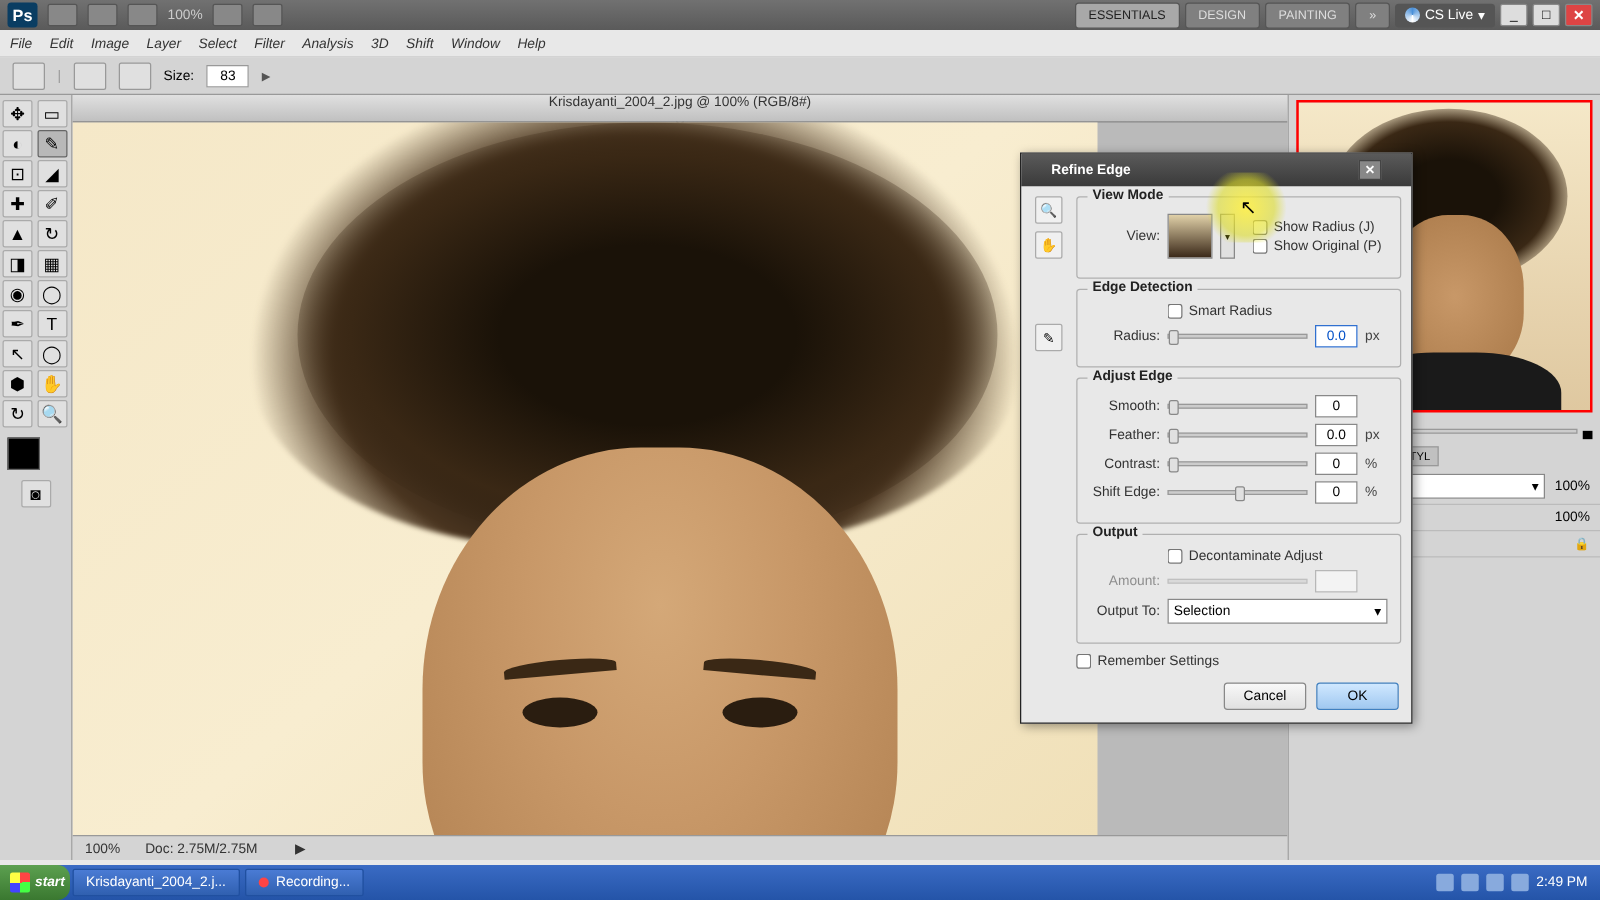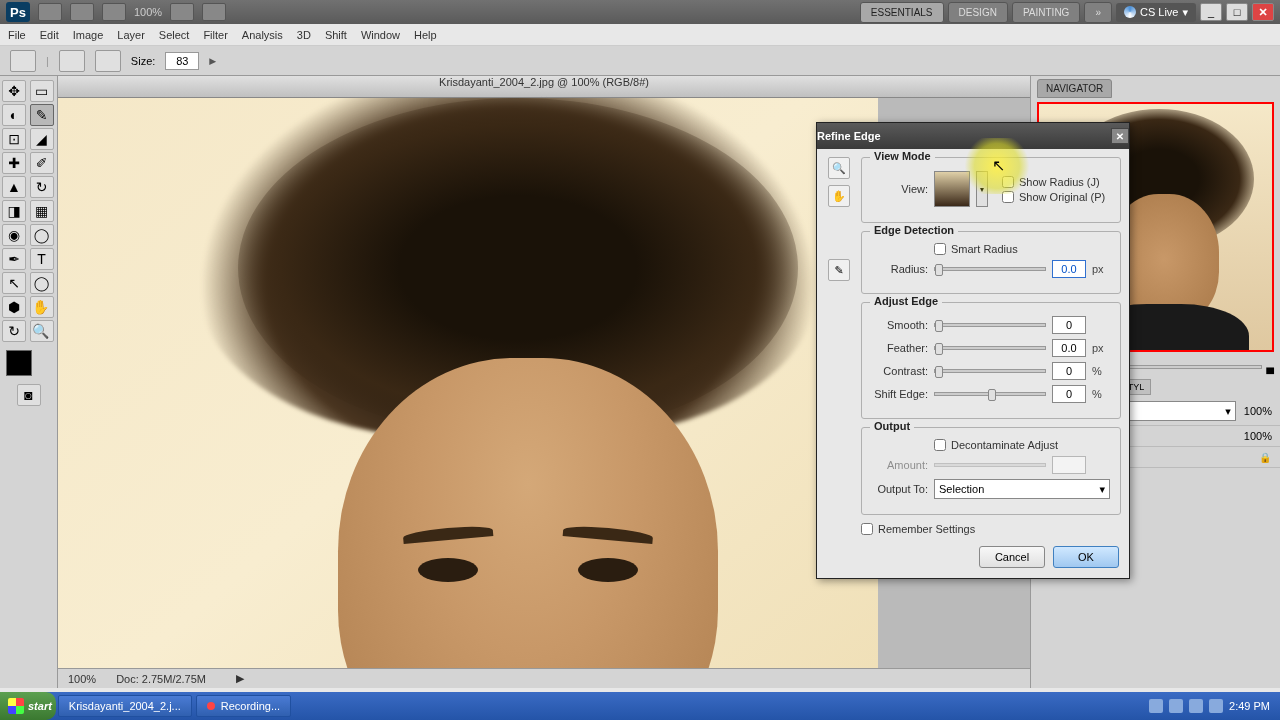--- a/index.html
+++ b/index.html
@@ -12,21 +12,21 @@
 .top-right { margin-left: auto; display: flex; gap: 4px; align-items: center; }
 .workspace-btn { padding: 4px 10px; background: #808080; color: #ddd; border: 1px solid #555; border-radius: 3px; font-size: 10px; }
 .workspace-btn.active { background: #a8a8a8; color: #222; }
 .cslive { background: #555; color: #fff; padding: 3px 8px; border-radius: 3px; display: flex; align-items: center; gap: 4px; }
 .cslive-icon { width: 12px; height: 12px; border-radius: 50%; background: conic-gradient(#4a90d9, #fff, #4a90d9); }
 .win-btn { width: 22px; height: 18px; background: #ddd; border: 1px solid #888; border-radius: 2px; display: flex; align-items: center; justify-content: center; }
 .win-close { background: #d44; color: #fff; font-weight: bold; }
 
 
 .menu-bar { height: 22px; background: #e8e8e8; display: flex; align-items: center; padding: 0 8px; gap: 14px; border-bottom: 1px solid #ccc; }
-.menu-item { color: #333; cursor: pointer; }
+.menu-item { color: #333; cursor: pointer; font-style: italic; }
 
 
 .options-bar { height: 30px; background: #d4d4d4; border-bottom: 1px solid #999; display: flex; align-items: center; padding: 0 10px; gap: 10px; }
 .opt-icon { width: 26px; height: 22px; background: #e0e0e0; border: 1px solid #999; border-radius: 2px; }
 .size-input { width: 34px; height: 18px; border: 1px solid #999; background: #fff; text-align: center; }
 
 
 .main { display: flex; height: 612px; position: relative; }
 
 
@@ -61,21 +61,21 @@
 .nav-body { position: absolute; top: 200px; left: 40px; width: 170px; height: 80px; background: #1a1a1a; border-radius: 40% 40% 0 0; }
 .panel-slider-row { display: flex; align-items: center; padding: 4px 6px; gap: 4px; }
 .panel-tabs2 { display: flex; gap: 2px; padding: 2px 4px; }
 .mini-tab { background: #c0c0c0; padding: 2px 6px; font-size: 9px; border: 1px solid #999; }
 .layer-row { padding: 4px 8px; border-bottom: 1px solid #bbb; display: flex; align-items: center; gap: 8px; }
 .layer-row .italic { font-style: italic; }
 .lock-ic { font-size: 10px; }
 
 
 .dialog { position: absolute; top: 122px; left: 816px; width: 314px; background: #e8e8e8; border: 1px solid #222; box-shadow: 2px 2px 8px rgba(0,0,0,0.4); z-index: 100; }
-.dlg-title { background: linear-gradient(#5a5a5a, #3a3a3a); color: #fff; padding: 5px 0; font-weight: bold; display: flex; justify-content: space-between; align-items: center; }
+.dlg-title { background: linear-gradient(#5a5a5a, #3a3a3a); color: #fff; padding: 5px 24px; font-weight: bold; display: flex; justify-content: space-between; align-items: center; }
 .dlg-close { width: 18px; height: 16px; background: #888; border: 1px solid #444; display: flex; align-items: center; justify-content: center; font-size: 10px; cursor: pointer; }
 .dlg-body { padding: 8px; display: flex; gap: 8px; }
 .dlg-tools { width: 28px; display: flex; flex-direction: column; gap: 6px; align-items: center; }
 .dlg-tool { width: 22px; height: 22px; border: 1px solid #aaa; background: #f0f0f0; border-radius: 2px; display: flex; align-items: center; justify-content: center; }
 .dlg-content { flex: 1; }
 .fieldset { border: 1px solid #b0b0b0; border-radius: 3px; margin-bottom: 8px; padding: 8px 10px 10px; position: relative; }
 .legend { position: absolute; top: -8px; left: 8px; background: #e8e8e8; padding: 0 4px; font-weight: bold; color: #222; }
 .row { display: flex; align-items: center; gap: 6px; margin: 5px 0; }
 .row label { width: 56px; text-align: right; color: #333; }
 .slider { flex: 1; height: 4px; background: #ccc; border: 1px solid #999; position: relative; }
@@ -198,21 +198,20 @@
       <div class="eye2"></div>
     </div>
     <div class="status-bar">
       <span>100%</span>
       <span>Doc: 2.75M/2.75M</span>
       <span style="margin-left:10px">▶</span>
     </div>
   </div>
 
   <div class="right-panels">
-    <div style="padding:3px 6px 0"><span class="panel-tab">NAVIGATOR</span></div>
     <div class="nav-preview">
       <div class="nav-hair"></div>
       <div class="nav-face"></div>
       <div class="nav-body"></div>
     </div>
     <div class="panel-slider-row">
       <span>▂</span>
       <div class="slider" style="flex:1">
           <div class="slider-thumb" style="left:30%"></div>
         </div>

